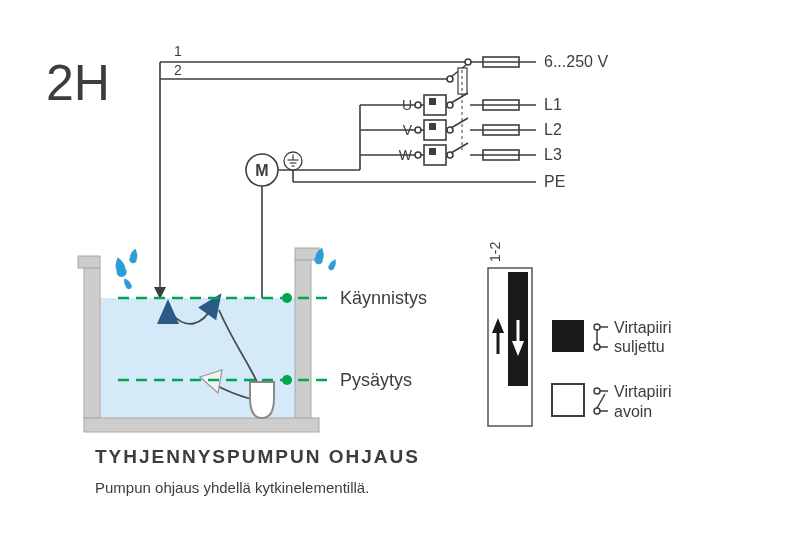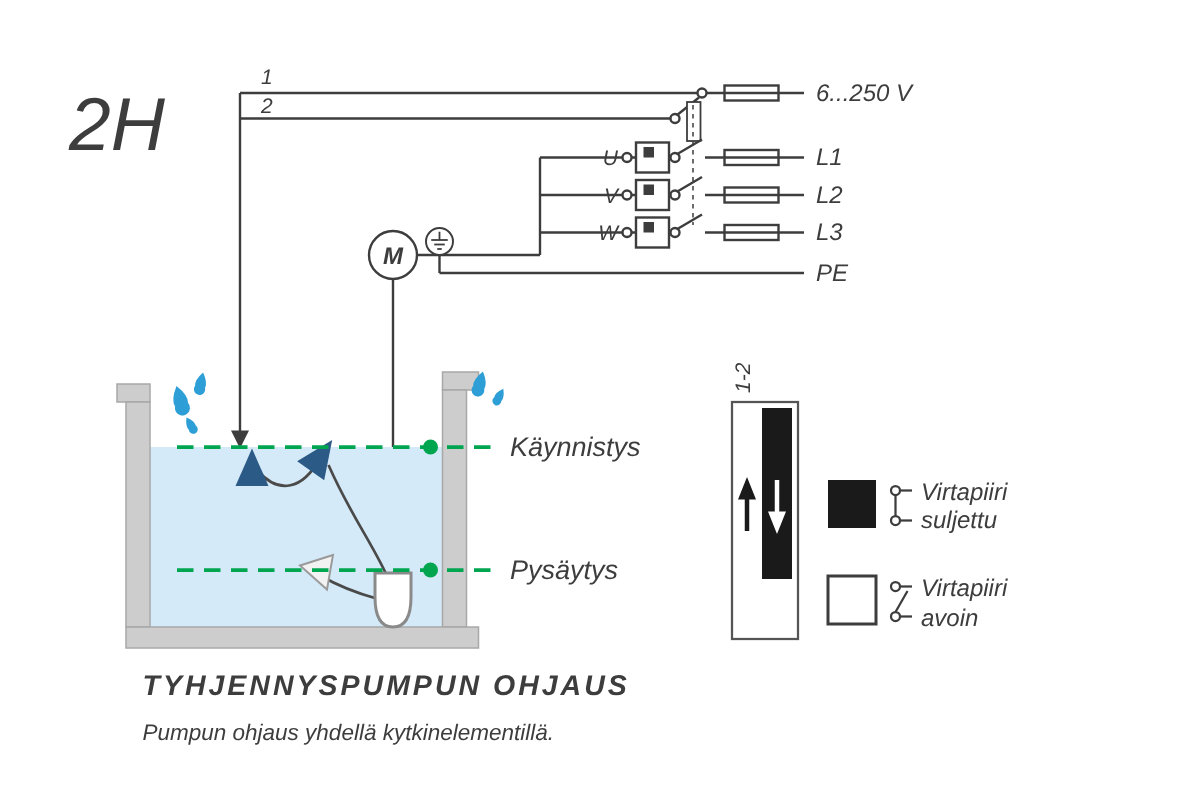--- a/index.html
+++ b/index.html
@@ -3,21 +3,20 @@
 <meta charset="utf-8">
 <style>
   html, body { margin: 0; padding: 0; background: #ffffff; }
   .stage {
     position: relative;
     width: 800px;
     height: 533px;
     background: #ffffff;
     overflow: hidden;
     font-family: "Liberation Sans", sans-serif;
-    font-style: italic;
   }
   svg text {
     font-family: "Liberation Sans", sans-serif;
     fill: #3d3d3d;
   }
   .fig-id      { font-size: 50px; font-weight: 400; }
   .wire-num    { font-size: 14px; }
   .line-label  { font-size: 16px; }
   .term-label  { font-size: 14px; }
   .motor-label { font-size: 16px; font-weight: bold; }

